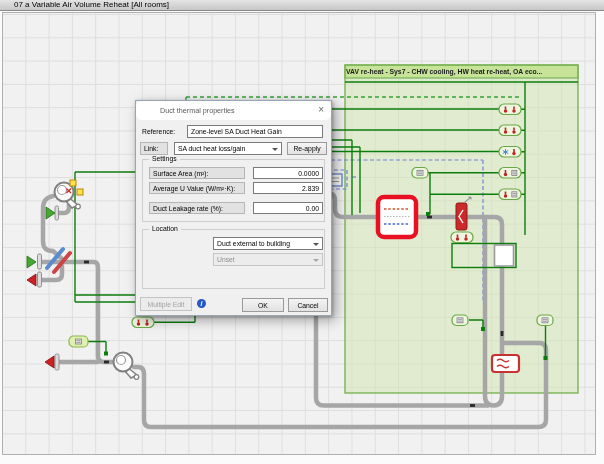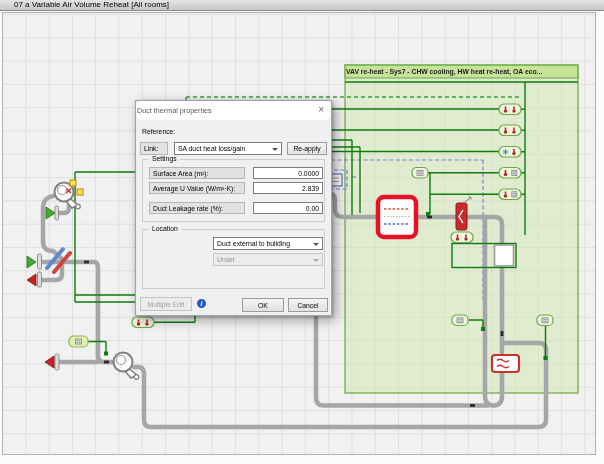--- a/index.html
+++ b/index.html
@@ -19,21 +19,21 @@
   
   #region-label{position:absolute;left:346px;top:66px;width:230px;height:11px;
     z-index:3;font-size:6.8px;font-weight:bold;color:#1c1c1c;line-height:11px;
     white-space:nowrap;overflow:hidden;}
   
   #dialog{position:absolute;left:135px;top:100px;width:195px;height:214px;z-index:5;
     background:#f0f0f0;border:1px solid #98a5b4;
     box-shadow:4px 4px 12px rgba(0,0,0,.35),1px 1px 3px rgba(0,0,0,.25);
     font-size:6.8px;color:#000;}
   #dialog .dlg-title{position:absolute;left:0;top:0;width:100%;height:19px;background:#fff;
-    color:#5a5a5a;font-size:7.2px;line-height:19px;padding-left:1px;box-sizing:border-box;border-radius:6px;}
+    color:#5a5a5a;font-size:7.2px;line-height:19px;padding-left:24px;box-sizing:border-box;border-radius:6px;}
   #dialog .dlg-close{position:absolute;right:7px;top:3px;font-size:10px;color:#666;cursor:default;}
   .lbl{position:absolute;color:#000;}
   .greybox{position:absolute;background:#e2e2e2;border:1px solid #b5b5b5;box-sizing:border-box;
     padding-left:3px;display:flex;align-items:center;}
   .txt{position:absolute;background:#fff;border:1px solid #7a7a7a;box-sizing:border-box;
     font-family:"Liberation Sans",sans-serif;font-size:6.8px;padding:0 0 0 3px;margin:0;color:#000;}
   .valbox{position:absolute;background:#fff;border:1px solid #7a7a7a;box-sizing:border-box;
     text-align:right;padding-right:3px;display:flex;align-items:center;justify-content:flex-end;}
   .combo{position:absolute;background:#fff;border:1px solid #7a7a7a;box-sizing:border-box;
     display:flex;align-items:center;padding-left:3px;}
@@ -267,20 +267,21 @@
     </g>
   </svg>
 
   <div id="region-label">VAV re-heat - Sys7 - CHW cooling, HW heat re-heat, OA eco...</div>
 
   <div id="dialog">
     <div class="dlg-title">Duct thermal properties</div>
     <div class="dlg-close">×</div>
 
     <span class="lbl" style="left:6px;top:27px;">Reference:</span>
+    <input class="txt" style="left: 51px; top: 24px; width: 136px; height: 13px;" value="Zone-level SA Duct Heat Gain">
 
     <span class="greybox" style="left:4px;top:41px;width:28px;height:13px;">Link:</span>
     <div class="combo" style="left:38px;top:41px;width:108px;height:13px;">
       <span>SA duct heat loss/gain</span>
       <span class="car"></span>
     </div>
     <div class="btn" style="left:151px;top:41px;width:40px;height:13px;">Re-apply</div>
 
     <div class="grp" style="left:6px;top:58px;width:183px;height:63px;">
       <span class="legend">Settings</span>

